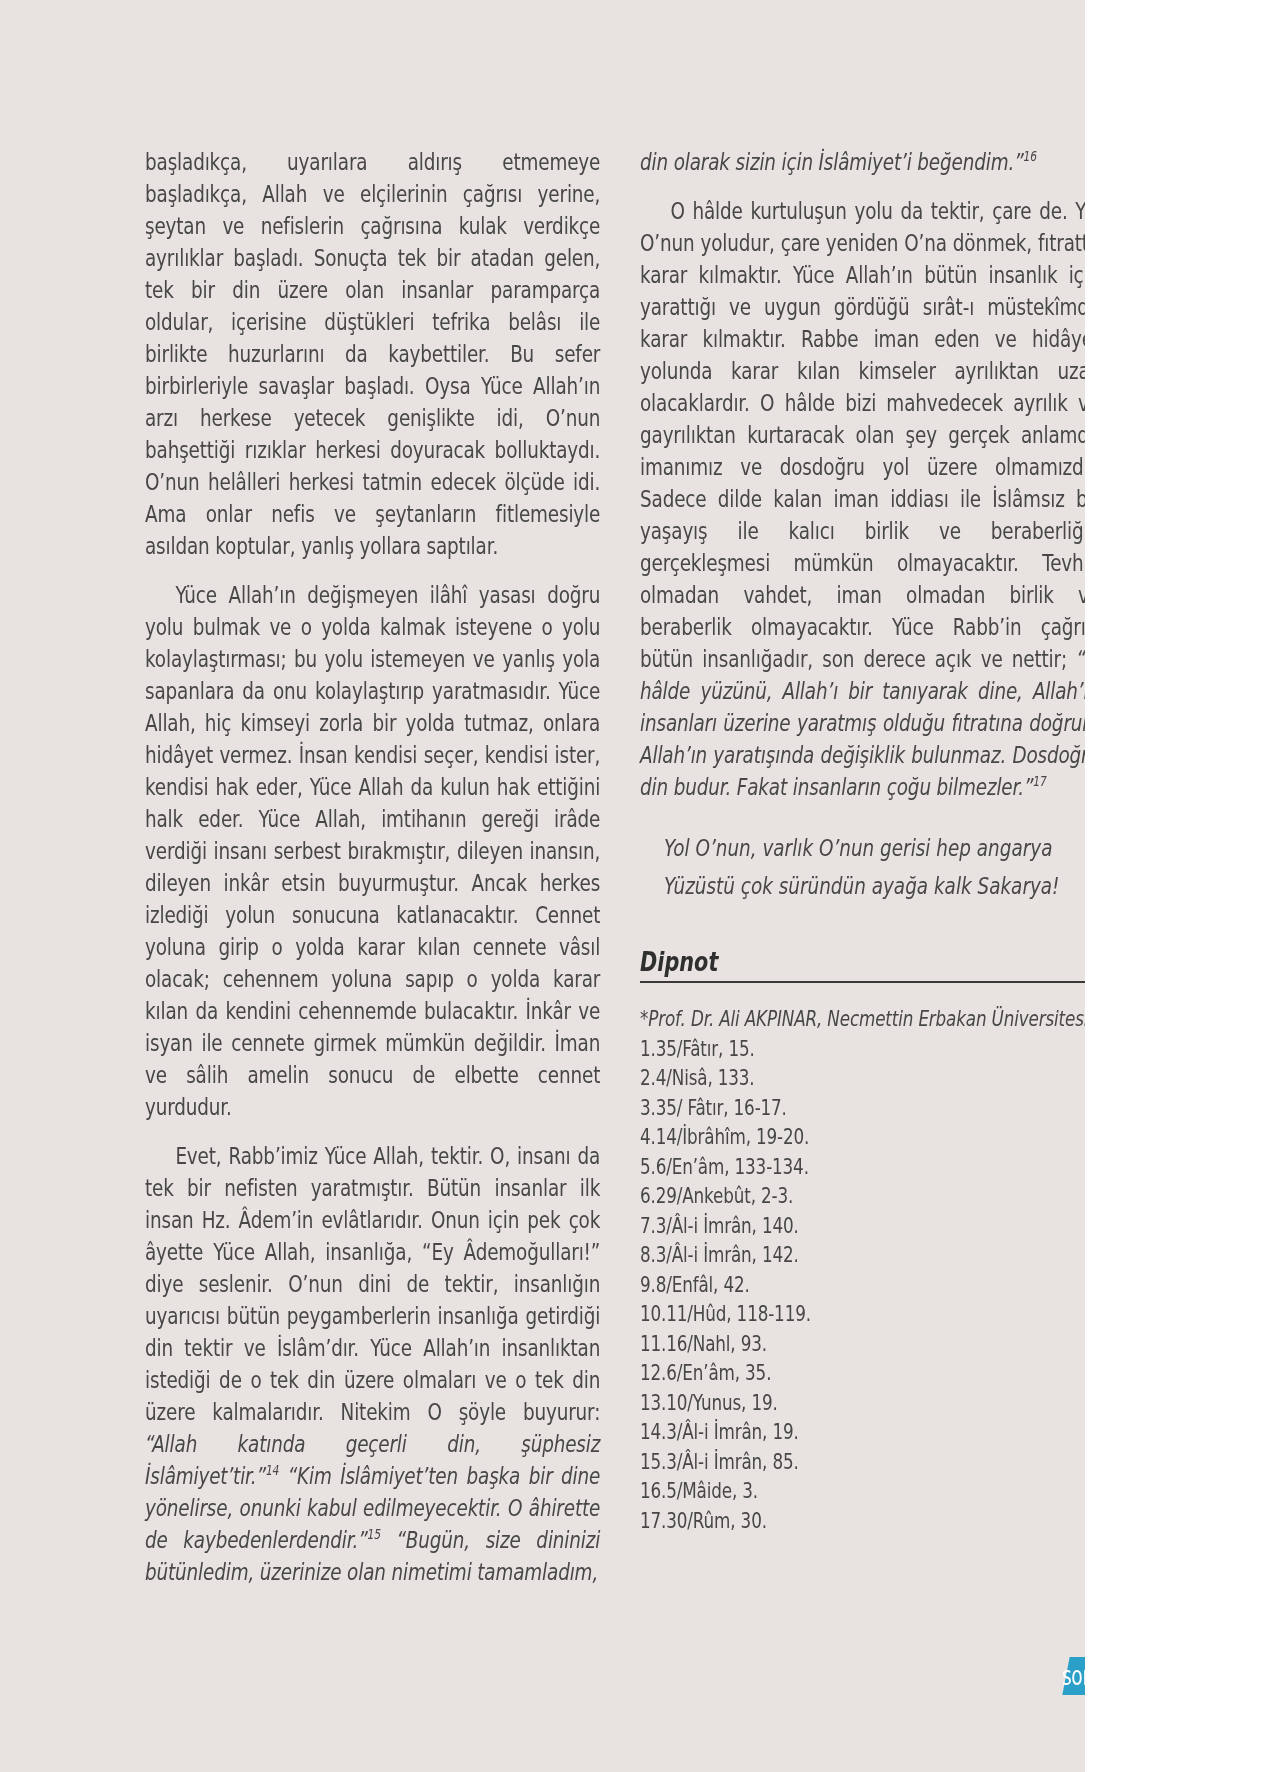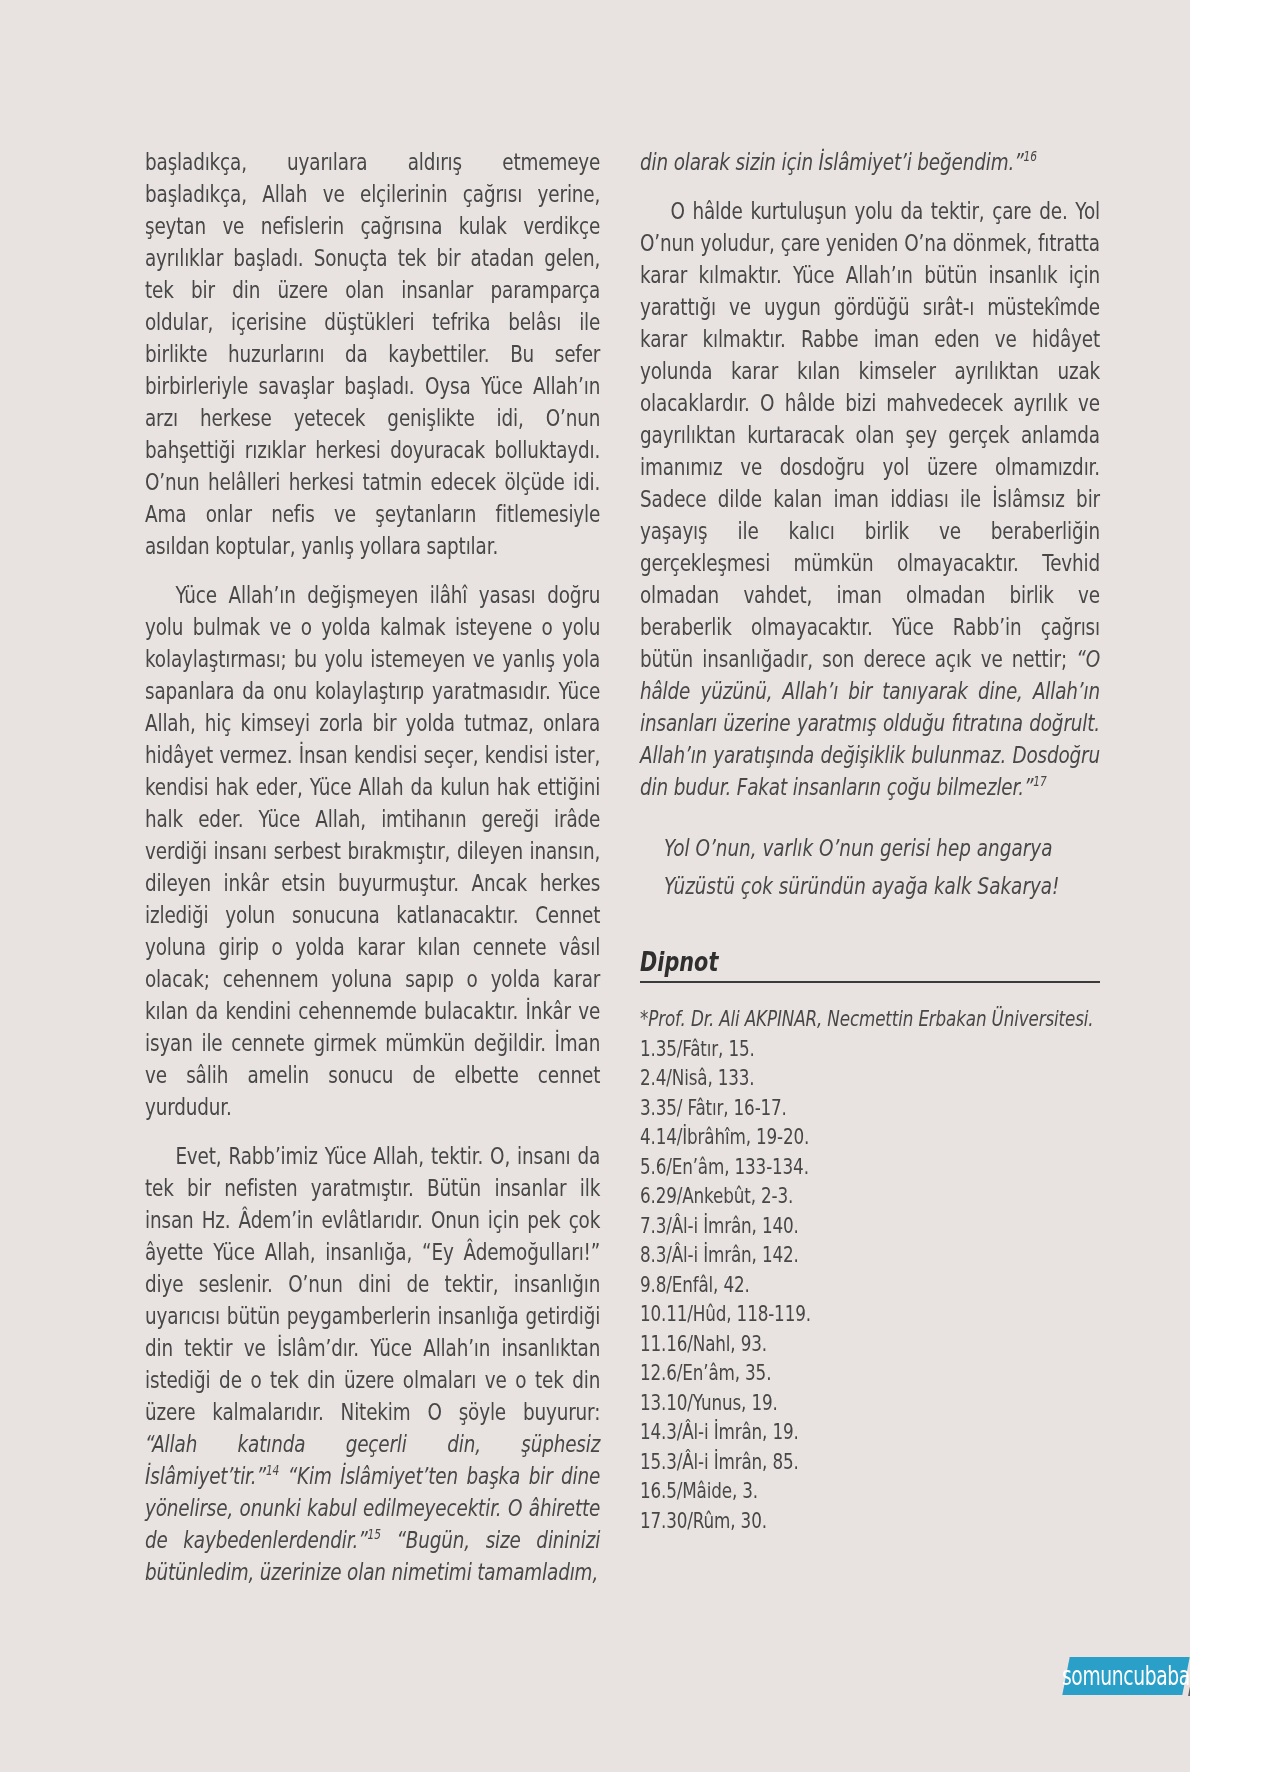--- a/index.html
+++ b/index.html
@@ -1,18 +1,18 @@
 <!DOCTYPE html>
 <html><head>
 <meta charset="utf-8">
 <style>
   html,body{margin:0;padding:0;}
   .page{
     position:relative;
-    width:1190px;height:1772px;
+    width:1085px;height:1772px;
     background:#e8e3e1;
     overflow:hidden;
     font-family:"DejaVu Sans","Liberation Sans",sans-serif;
     color:#474747;
   }
   .col{position:absolute;top:146px;transform:scaleX(0.8);transform-origin:0 0;}
   .col-left{left:145px;width:569px;}
   .col-right{left:640px;width:575px;}
   p.body{
     margin:0 0 17px 0;

